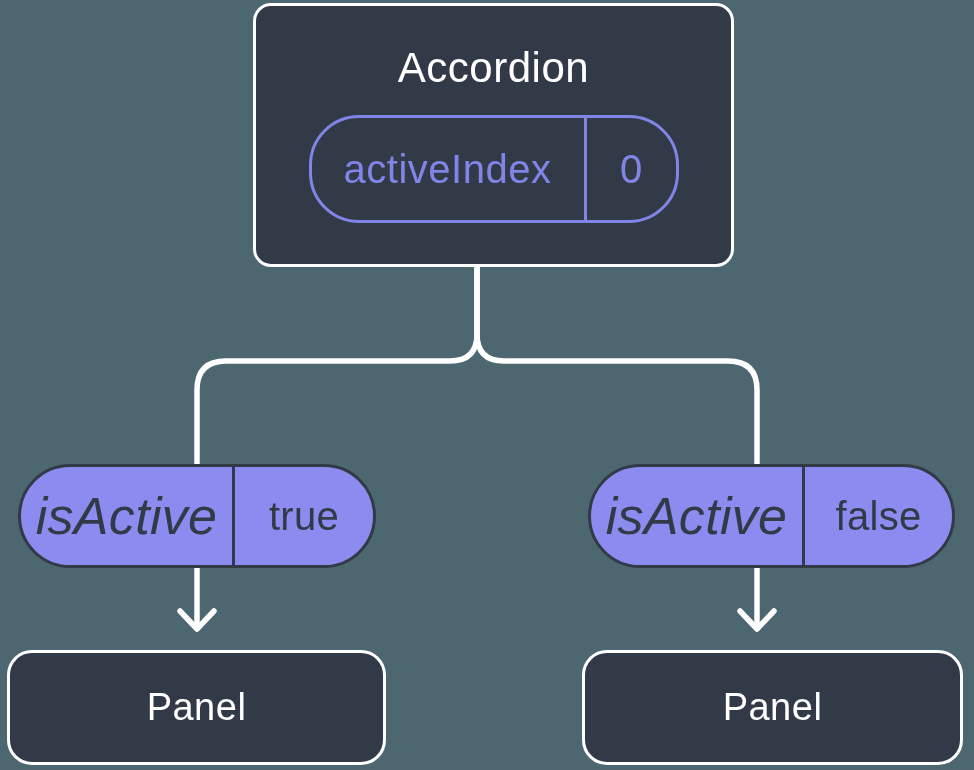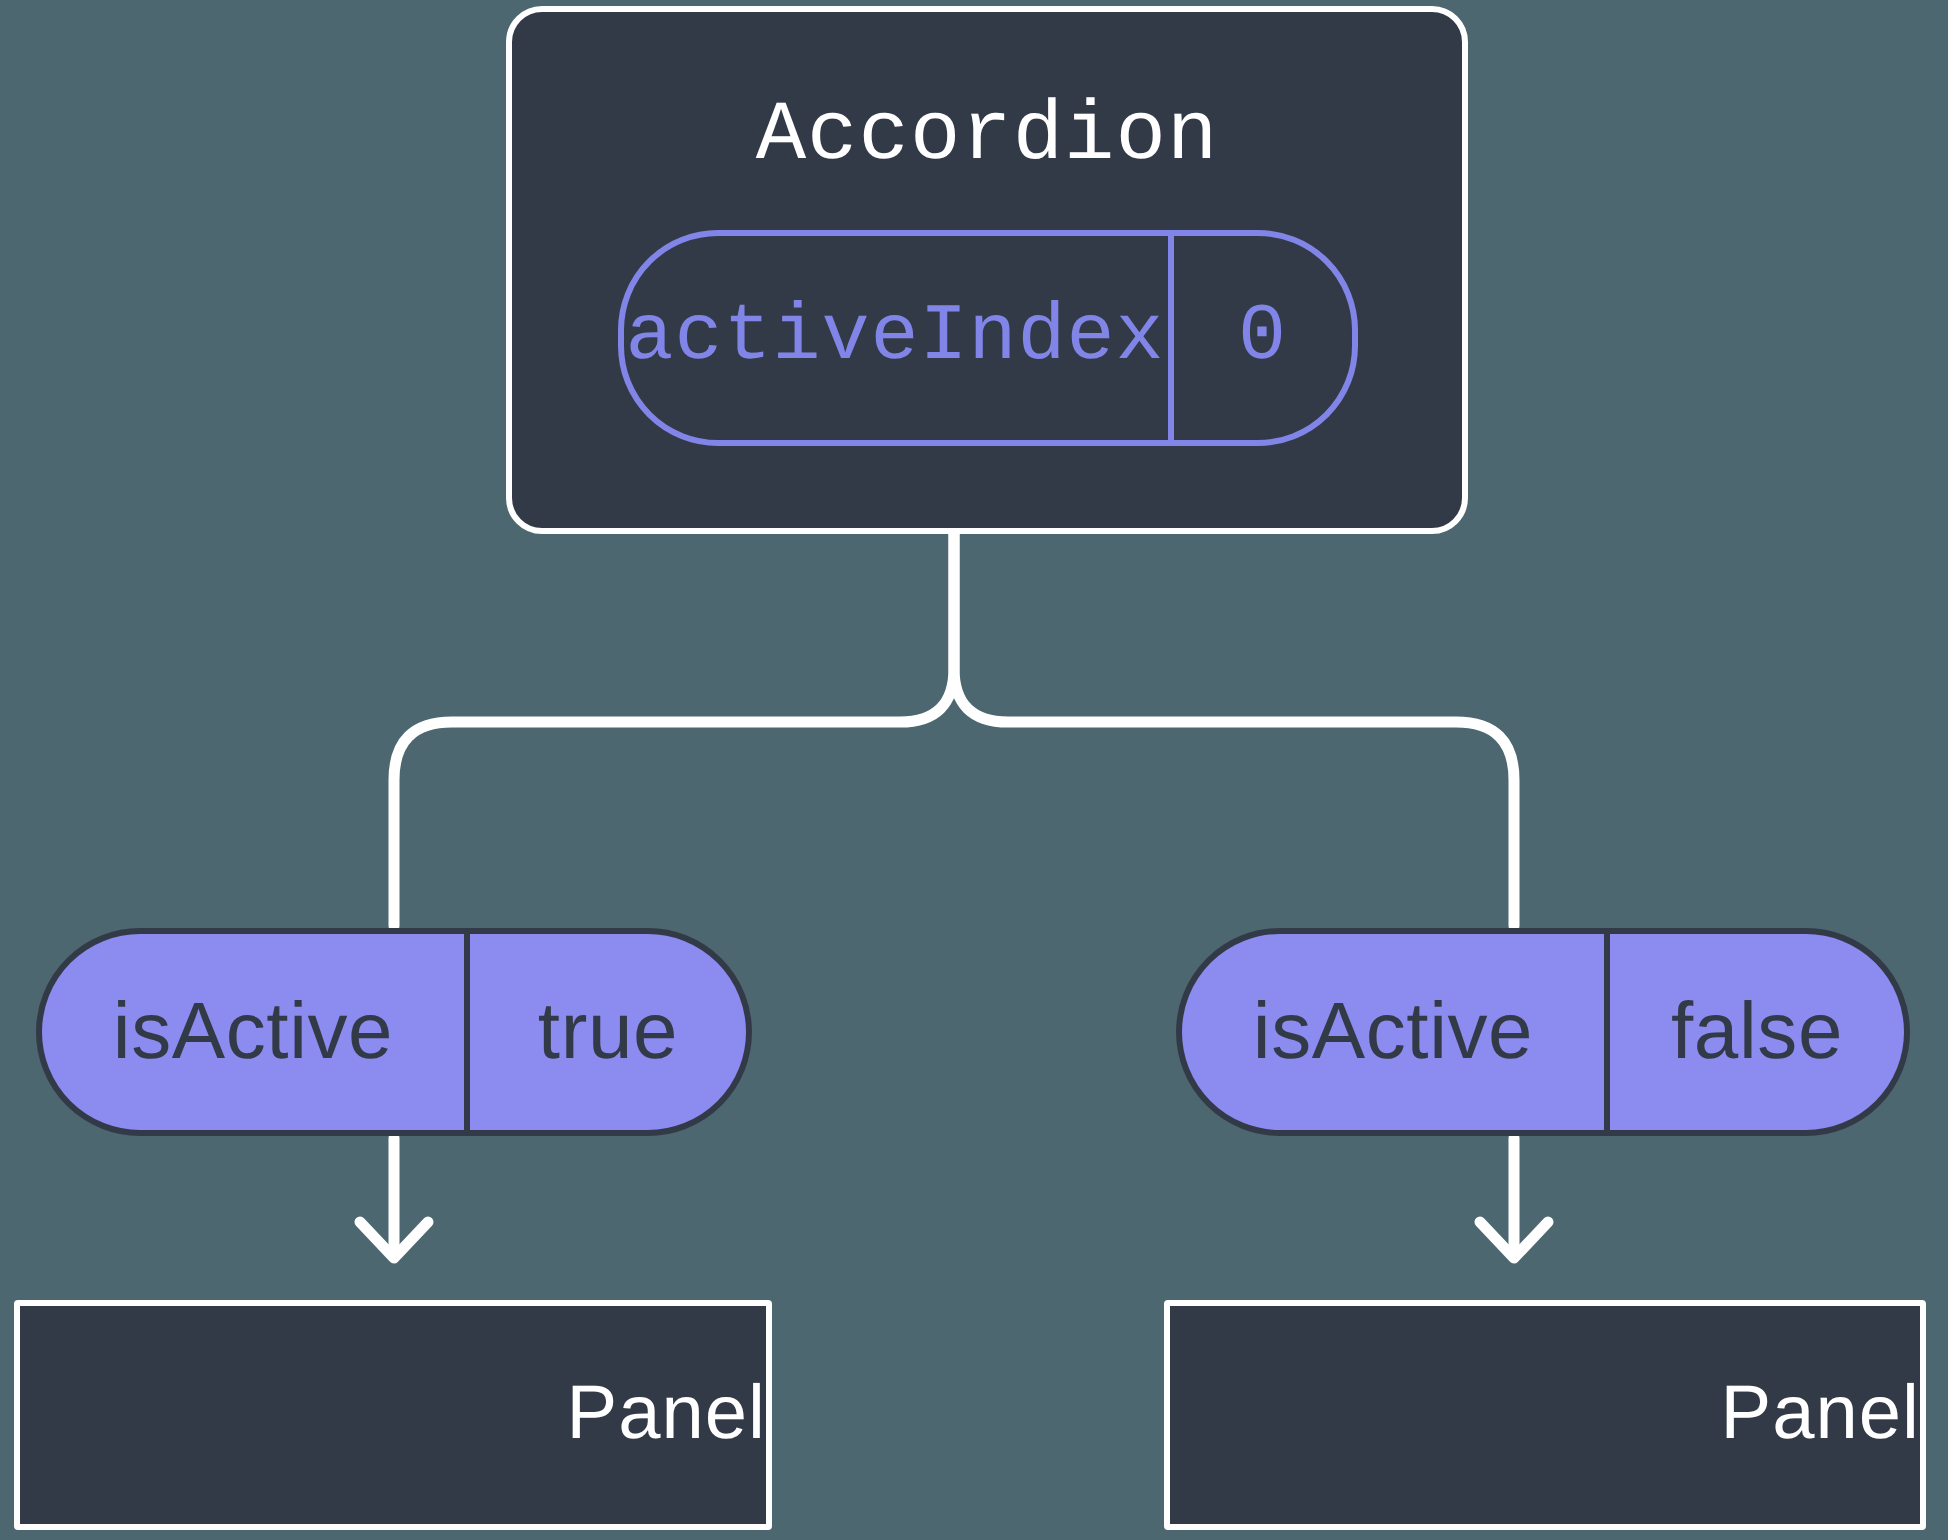--- a/index.html
+++ b/index.html
@@ -35,21 +35,20 @@
     position:absolute;
     left:253px;top:3px;
     width:481px;height:264px;
     box-sizing:border-box;
     background:var(--node-fill);
     border:3px solid var(--node-border);
     border-radius:18px;
     display:flex;flex-direction:column;
     align-items:center;justify-content:center;
     gap:26px;
-    font-family:Liberation Mono, monospace;
   }
   .root-title{
     color:var(--title);
     font-size:42px;
     font-weight:500;
     letter-spacing:0.5px;
     line-height:1;
   }
   .state-pill{
     box-sizing:border-box;
@@ -84,40 +83,40 @@
     border-radius:52px;
     display:flex;align-items:stretch;
     overflow:hidden;
   }
   .prop-pill.pill-left{left:18px;width:358px;}
   .prop-pill.pill-right{left:588px;width:367px;}
   .prop-pill .seg-label{
     width:211px;
     display:flex;align-items:center;justify-content:center;
     color:var(--pill-dark);
-    font-size:40px;font-weight:500;letter-spacing:0.3px;
+    font-size:52px;font-weight:500;letter-spacing:0.3px;font-style:italic;
   }
   .prop-pill .seg-divider{
     width:3px;background:var(--pill-dark);
   }
   .prop-pill .seg-value{
     flex:1;
     display:flex;align-items:center;justify-content:center;
     color:var(--pill-dark);
     font-size:40px;font-weight:500;letter-spacing:0.3px;text-align:right;
   }
   
   .panel-node{
     position:absolute;
     top:650px;height:115px;
     box-sizing:border-box;
     background:var(--node-fill);
     border:3px solid var(--node-border);
-    border-radius:2px;
-    display:flex;align-items:center;justify-content:flex-end;
+    border-radius:25px;
+    display:flex;align-items:center;justify-content:center;
     color:var(--title);
     font-size:38px;font-weight:500;letter-spacing:0.5px;
   }
   .panel-node.panel-left{left:7px;width:379px;}
   .panel-node.panel-right{left:582px;width:381px;}
 </style>
 </head>
 <body>
 
 <div class="canvas">

